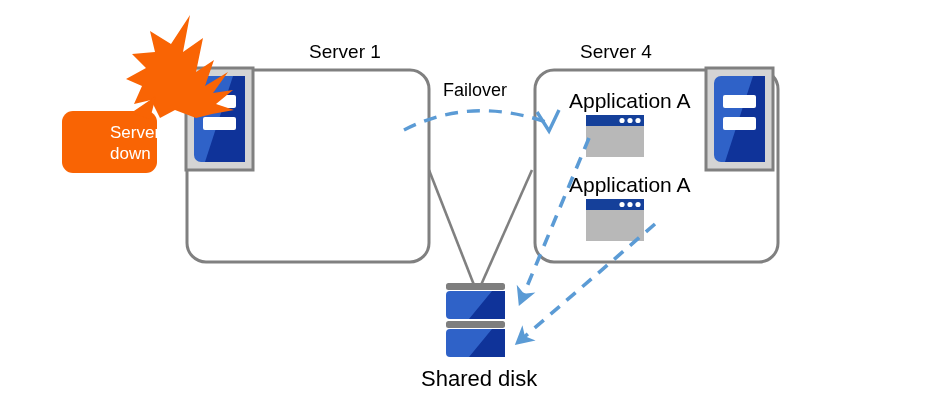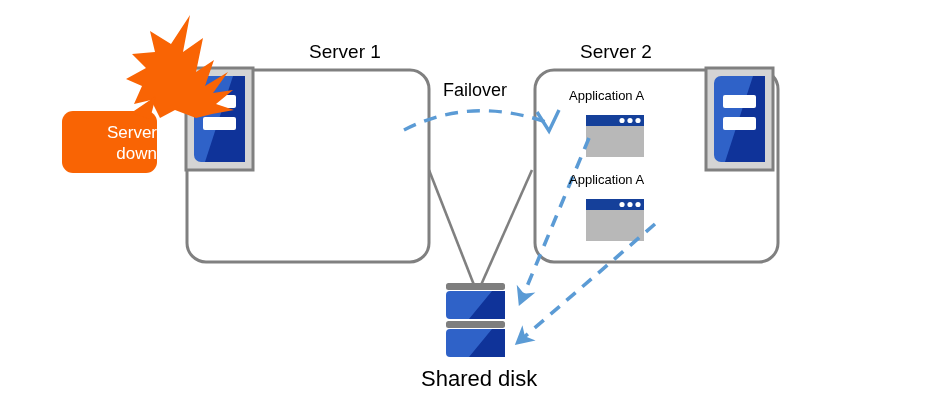--- a/index.html
+++ b/index.html
@@ -29,35 +29,36 @@
     position: absolute;
     font-family: "Liberation Sans", sans-serif;
     color: #000000;
     white-space: nowrap;
     line-height: 1.15;
   }
   .server-title {
     font-size: 19px;
   }
   .app-title {
-    font-size: 13px;
+    font-size: 21px;
   }
   .disk-title {
     font-size: 22px;
   }
   .failover-title {
     font-size: 18px;
   }
   .callout-text {
     position: absolute;
     color: #ffffff;
     font-size: 17px;
-    text-align: right;
+    text-align: left;
     line-height: 1.25;
     white-space: nowrap;
+    padding-left: 48px;
   }
 </style>
 </head>
 <body>
 
 <div id="canvas">
 
   <svg class="layer" viewBox="0 0 948 401">
 
     <defs>
@@ -160,21 +161,21 @@
 
     <g>
       <rect x="62" y="111" width="95" height="62" rx="11" ry="11" fill="#f96404"></rect>
       <path d="M 131 113 L 156 96 L 150 119 Z" fill="#f96404"></path>
     </g>
 
   </svg>
 
   <div class="label server-title" style="left:309px; top:41px;">Server 1</div>
 
-  <div class="label server-title" style="left:580px; top:41px;">Server 2</div>
+  <div class="label server-title" style="left:580px; top:41px;">Server 4</div>
 
   <div class="label failover-title" style="left:443px; top:80px;text-align:right;">Failover</div>
 
   <div class="label app-title" style="left:569px; top:89px;">Application A</div>
 
   <div class="label app-title" style="left:569px; top:173px;">Application A</div>
 
   <div class="label disk-title" style="left:421px; top:366px;">Shared disk</div>
 
   <div class="callout-text" style="left:62px; top:122px; width:95px;">

